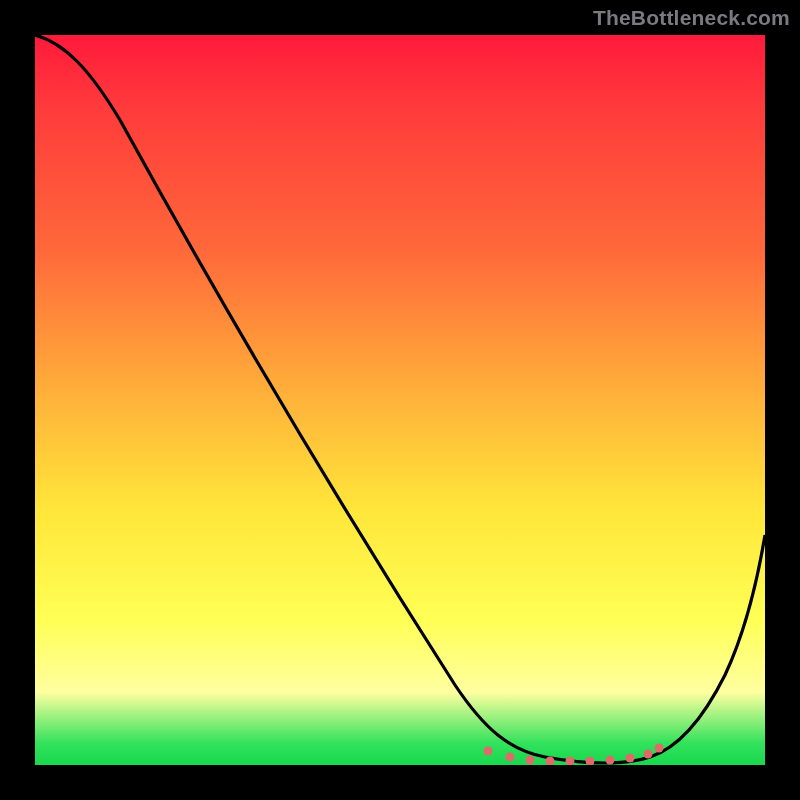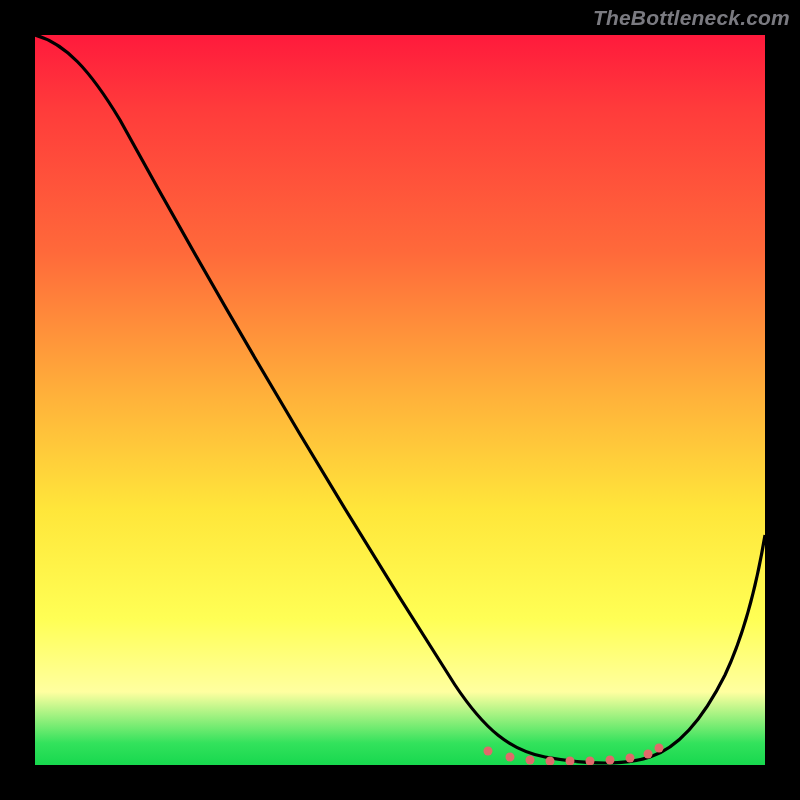--- a/index.html
+++ b/index.html
@@ -48,21 +48,20 @@
     pointer-events: none;
   }
   .watermark {
     position: absolute;
     top: 6px;
     right: 10px;
     color: #7a7a80;
     font-size: 21px;
     font-weight: 600;
     letter-spacing: 0.2px;
-    font-style: italic;
   }
 </style>
 </head>
 <body>
 
 <div class="frame">
 
   <div class="plot-area"></div>
 
   <svg class="curve-svg" viewBox="0 0 730 730">

